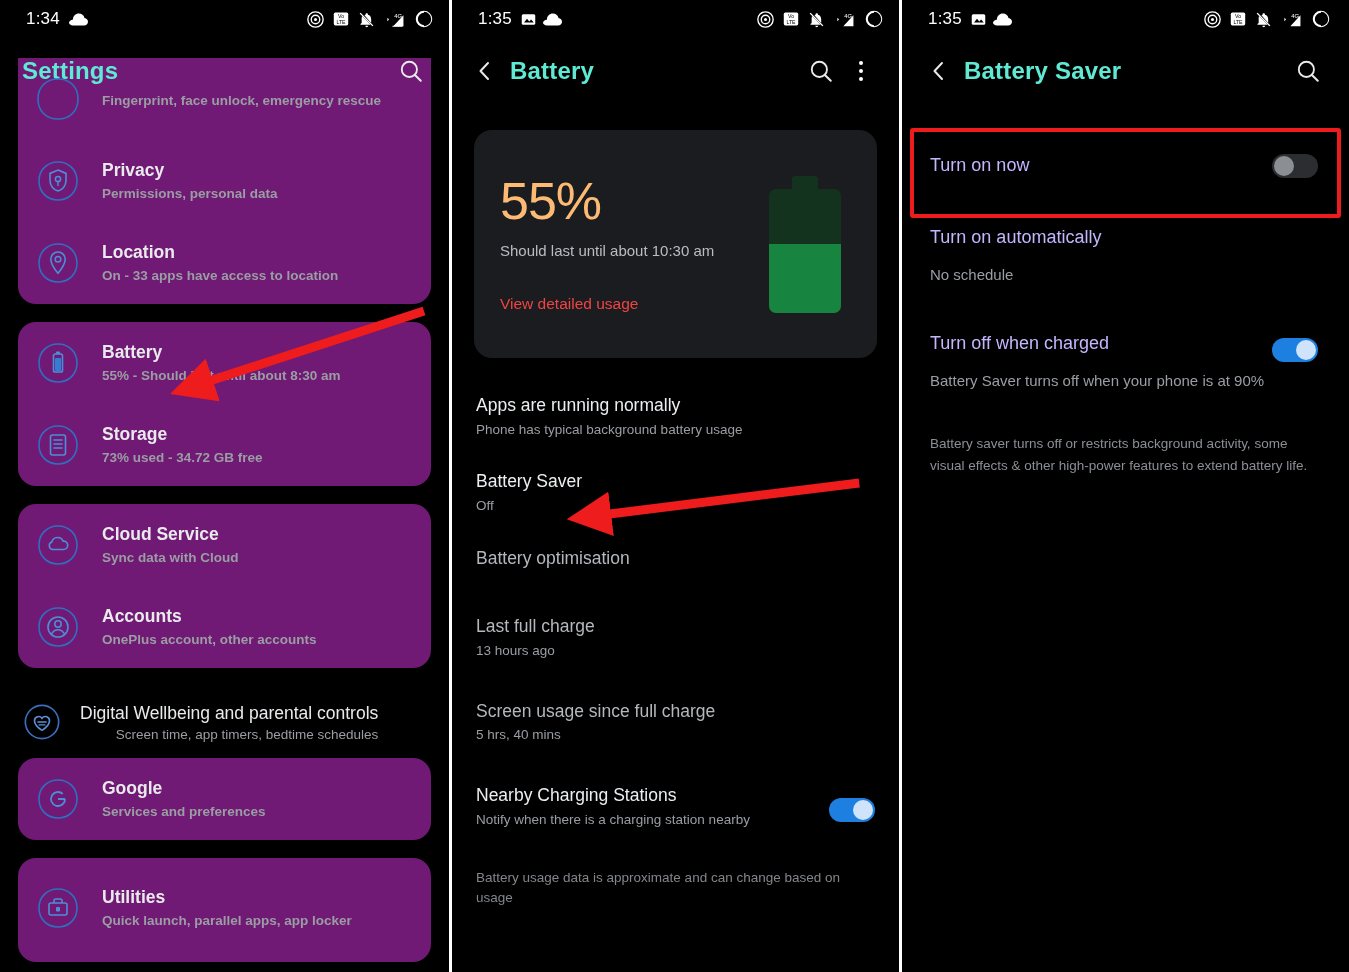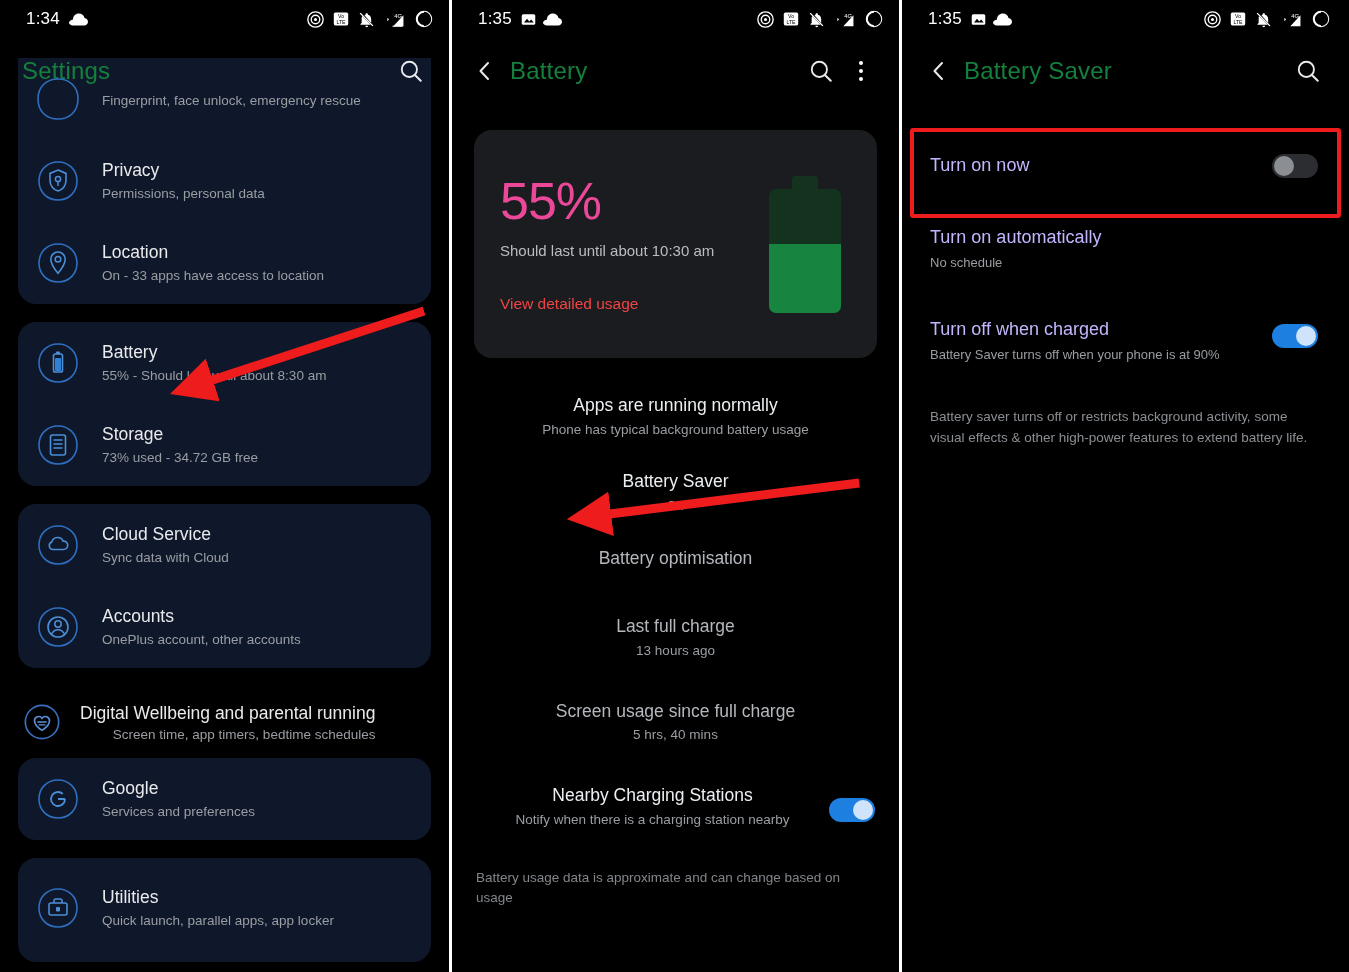--- a/index.html
+++ b/index.html
@@ -22,79 +22,79 @@
   }
   .sb-time { font-size:17px; letter-spacing:.2px; }
   .sb-left-icons { display:flex; align-items:center; gap:7px; margin-left:9px; }
   .sb-spacer { flex:1; }
   .sb-right-icons { display:flex; align-items:center; gap:9px; }
   .sb-ico { display:block; }
 
   
   .appbar { height:66px; display:flex; align-items:center; padding:0 18px 0 22px; color:#fff; }
   .appbar.withback { padding-left:16px; }
-  .appbar-title { font-size:24px; font-weight:400; color:#15803d; letter-spacing:.2px; }
+  .appbar-title { font-size:24px; font-weight:700; color:#5eead4; letter-spacing:.2px; }
   .appbar .back { width:34px; height:34px; display:flex; align-items:center; justify-content:center; margin-right:8px; }
   .appbar .grow { flex:1; }
   .appbar .act { width:40px; height:40px; display:flex; align-items:center; justify-content:center; }
   .kebab { display:flex; flex-direction:column; gap:4px; align-items:center; }
   .kebab i { width:4px; height:4px; border-radius:50%; background:#fff; display:block; }
 
   
   .s-list { padding:0 18px; }
-  .card { background:#0f172a; border-radius:18px; overflow:hidden; margin-bottom:18px; }
+  .card { background:#701a75; border-radius:18px; overflow:hidden; margin-bottom:18px;font-weight:bold; }
   .card.cut-top { border-top-left-radius:0; border-top-right-radius:0; }
   .row { display:flex; align-items:center; padding:17px 16px; }
   .row .ic { width:48px; height:48px; flex:none; margin-right:20px; position:relative; }
   .row .tx { min-width:0; }
   .row .t1 { font-size:17.5px; color:#e9eaec; line-height:1.25; }
   .row .t2 { font-size:13.5px; color:#9a9ea3; line-height:1.3; margin-top:3px; }
   .fullrow { display:flex; align-items:center; padding:16px 18px 16px 22px; }
   .fullrow .ic { width:40px; height:40px; flex:none; margin-right:18px; }
   .fullrow .t1 { font-size:17.5px; color:#e9eaec; }
   .fullrow .t2 { font-size:13.5px; color:#9a9ea3; margin-top:3px;text-align:right; }
 
   .sq { width:100%; height:100%; }
 
   
   .hero {
     margin:26px 22px 0 22px; background:#1b1c1f; border-radius:18px;
     height:228px; display:flex; align-items:center; padding:0 26px; position:relative;
   }
   .hero-left { flex:1; }
-  .pct { font-size:52px; color:#ec4899; font-weight:400; letter-spacing:-1px; line-height:1; }
+  .pct { font-size:52px; color:#fdba74; font-weight:400; letter-spacing:-1px; line-height:1; }
   .hero-sub { font-size:15px; color:#b9bdc2; margin-top:15px; }
   .hero-link { font-size:15.5px; color:#ef4444; margin-top:36px; display:inline-block; }
   .batt-glyph { width:72px; height:137px; position:relative; flex:none; margin-right:10px; }
   .batt-cap { position:absolute; left:50%; transform:translateX(-50%); top:0; width:26px; height:15px; background:#14331f; border-radius:3px 3px 0 0; }
   .batt-body { position:absolute; left:0; top:13px; width:72px; height:124px; background:#14331f; border-radius:7px; overflow:hidden; }
   .batt-fill { position:absolute; left:0; bottom:0; width:100%; background:#17853f; }
 
   
-  .plist { padding:26px 24px 0 24px;text-align:center; }
+  .plist { padding:26px 24px 0 24px; }
   .pitem { padding:10px 0 22px 0; position:relative; display:flex; align-items:flex-start; }
   .pitem .col { flex:1; min-width:0; }
   .pitem .t1 { font-size:17.5px; color:#eceff1; line-height:1.3; }
   .pitem .t1.dim { color:#b4b8bd; }
   .pitem .t2 { font-size:13.5px; color:#9a9ea3; margin-top:4px; line-height:1.3; }
   .foot { padding:18px 24px 0 24px; font-size:13.5px; color:#82868b; line-height:1.45; }
 
   
   .tgl { width:46px; height:24px; border-radius:12px; position:relative; flex:none; margin-top:8px; }
   .tgl.on { background:#1d7fe0; }
   .tgl.on::after { content:""; position:absolute; right:2px; top:2px; width:20px; height:20px; border-radius:50%; background:#cfe4fb; }
   .tgl.off { background:#2c2d30; }
   .tgl.off::after { content:""; position:absolute; left:2px; top:2px; width:20px; height:20px; border-radius:50%; background:#8b8e92; }
 
   
   .bs-list { padding:0 28px; }
   .bs-item { padding:18px 0 20px 0; display:flex; align-items:flex-start; }
   .bs-item .col { flex:1; min-width:0; }
   .bs-item .t1 { font-size:18px; color:#c4b5fd; line-height:1.3; }
-  .bs-item .t2 { font-size:13px; color:#9a9ea3; margin-top:5px; line-height:1.35; }
+  .bs-item .t2 { font-size:15px; color:#9a9ea3; margin-top:16px; line-height:1.35; }
   .bs-foot { padding:22px 28px 0 28px; font-size:13.5px; color:#8b8f94; line-height:1.6; }
   .hl-box { position:absolute; left:8px; top:128px; width:431px; height:90px; border:4px solid #ee1c1c; border-radius:3px; pointer-events:none; z-index:5; }
 
   
   .arrow-svg { position:absolute; left:0; top:0; width:100%; height:100%; pointer-events:none; z-index:4; }
 </style>
 </head>
 <body>
 
 <div class="screens">
@@ -252,21 +252,21 @@
 
     <div class="fullrow">
       <span class="ic">
         <svg class="sq" viewBox="0 0 48 48">
           <path d="M24 4C13 4 4 13 4 24s9 20 20 20 20-9 20-20S35 4 24 4z" fill="none" stroke="#3b6fbe" stroke-width="2"></path>
           <path d="M24 34s-9-5.6-9-11.5a5 5 0 0 1 9-3 5 5 0 0 1 9 3C33 28.4 24 34 24 34z" fill="none" stroke="#5b8fd8" stroke-width="2"></path>
           <path d="M19 24h10M20.5 27.5h7" stroke="#5b8fd8" stroke-width="1.6" stroke-linecap="round"></path>
         </svg>
       </span>
       <span class="tx">
-        <div class="t1">Digital Wellbeing and parental running</div>
+        <div class="t1">Digital Wellbeing and parental controls</div>
         <div class="t2">Screen time, app timers, bedtime schedules</div>
       </span>
     </div>
 
     <div class="s-list">
       <div class="card">
         <div class="row">
           <span class="ic">
             <svg class="sq" viewBox="0 0 48 48">
               <path d="M24 5C13 5 5 13 5 24s8 19 19 19 19-8 19-19S35 5 24 5z" fill="none" stroke="#2f6fc0" stroke-width="1.6"></path>

